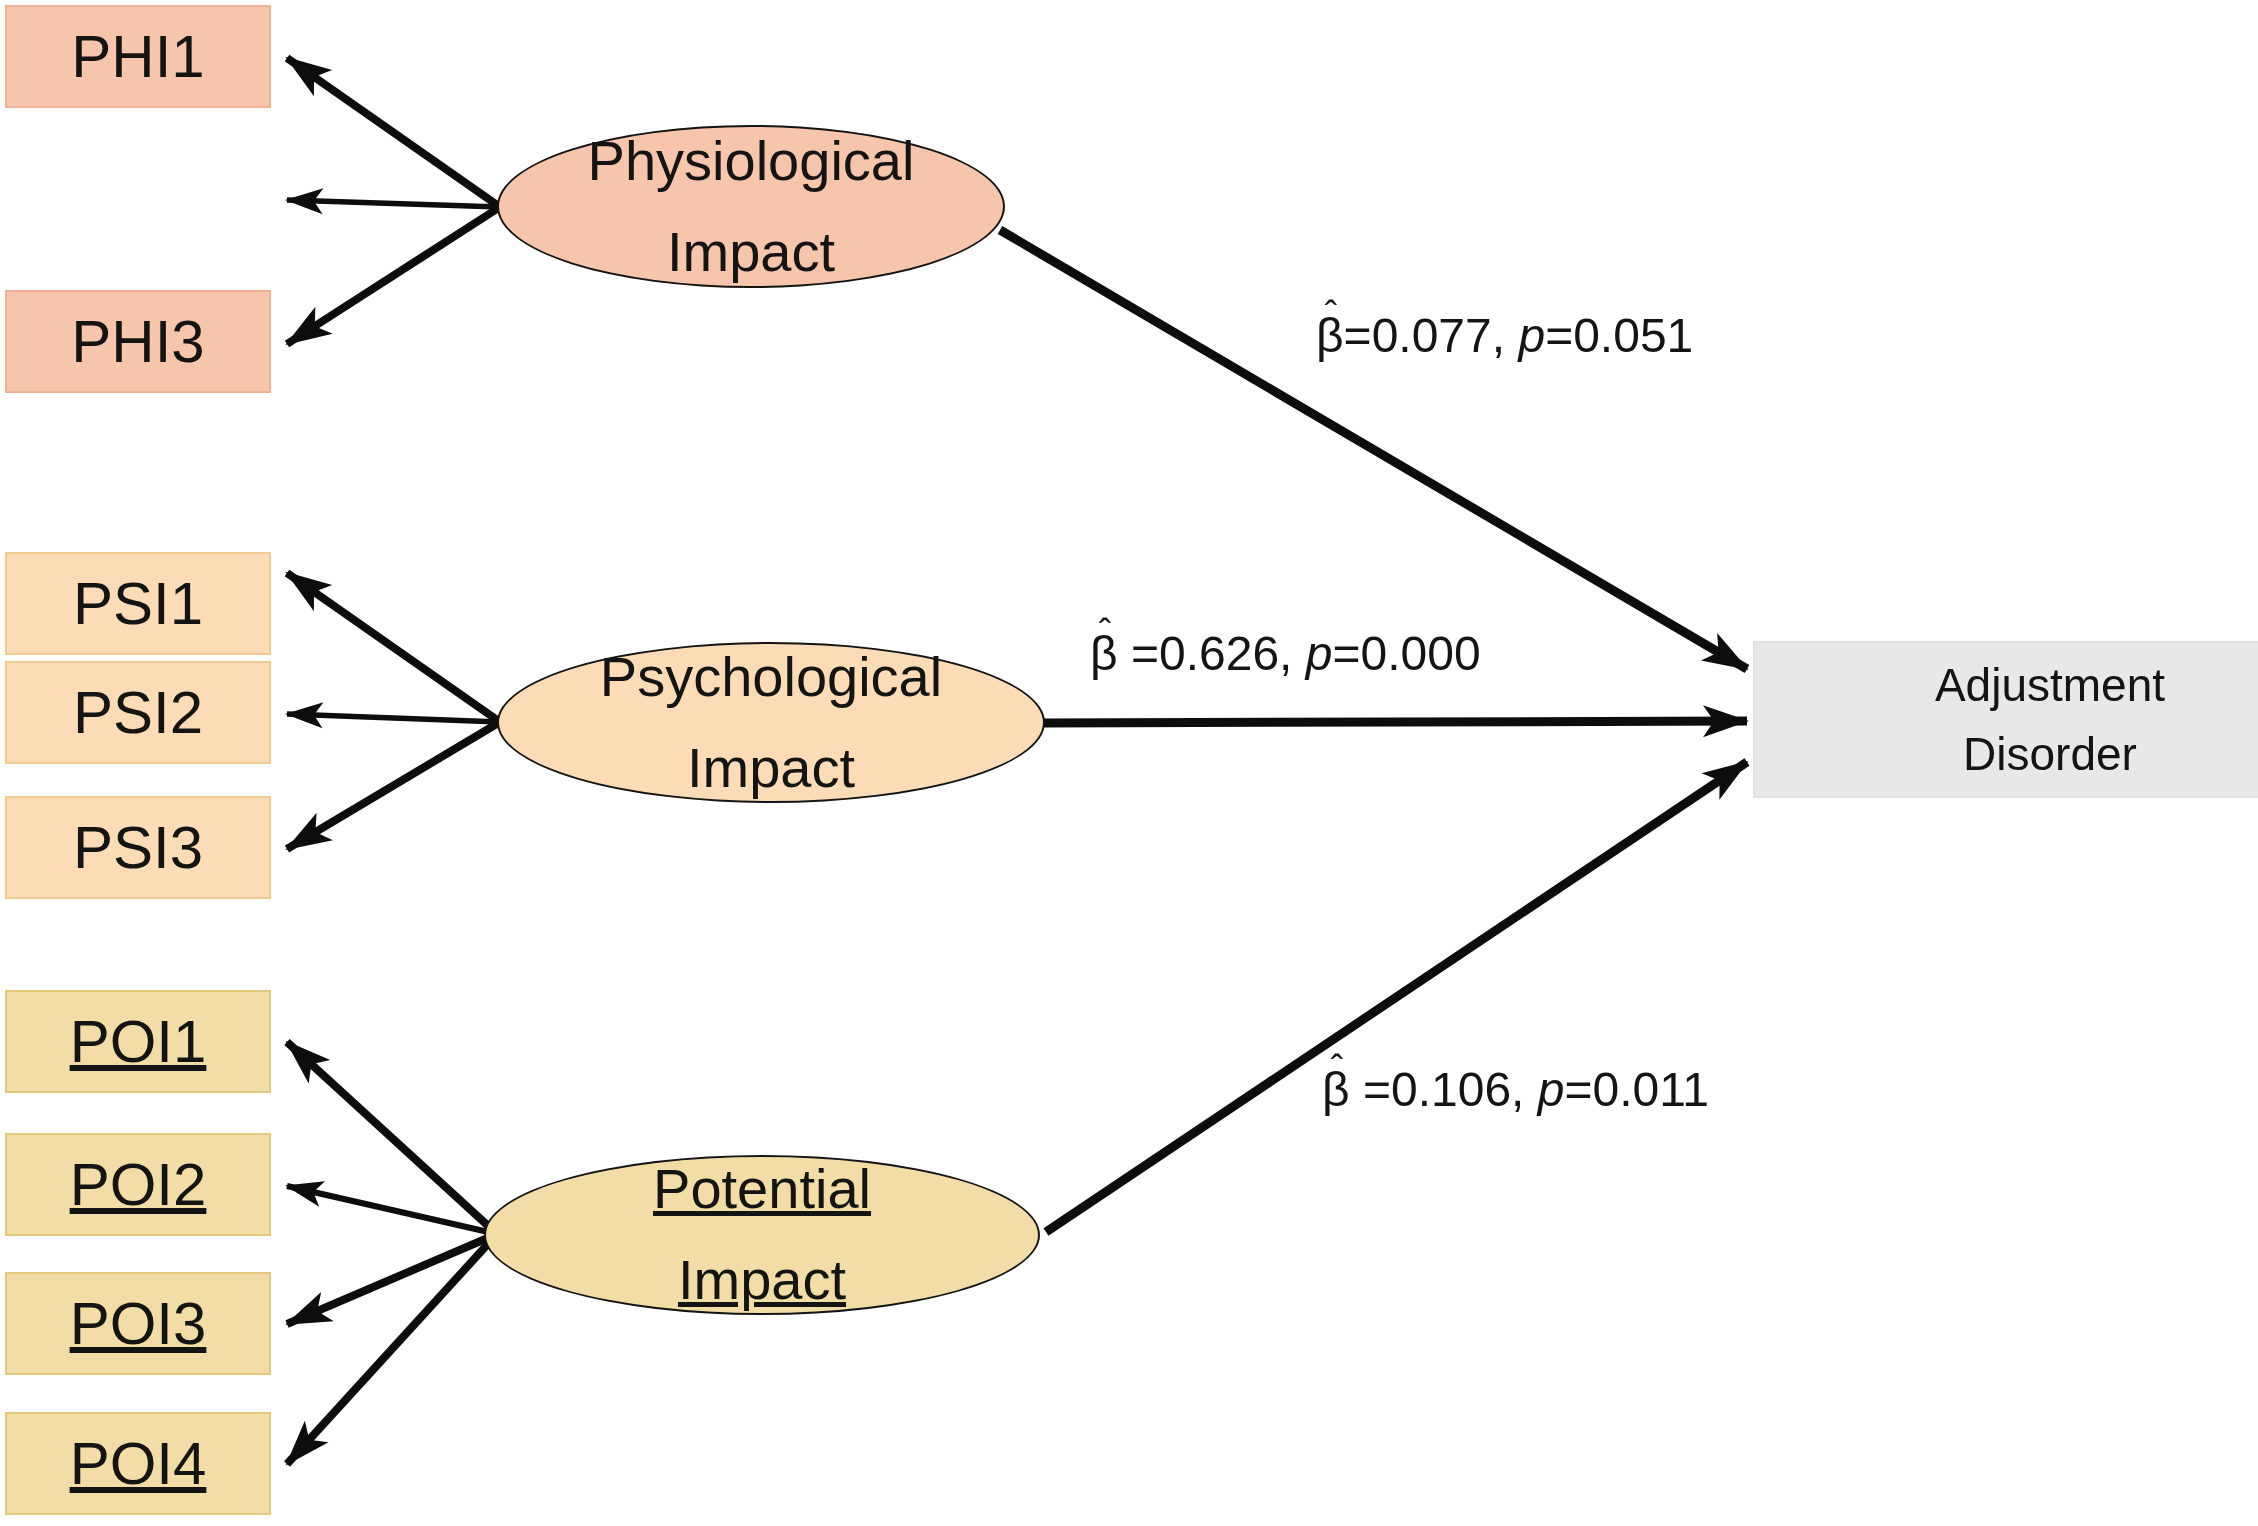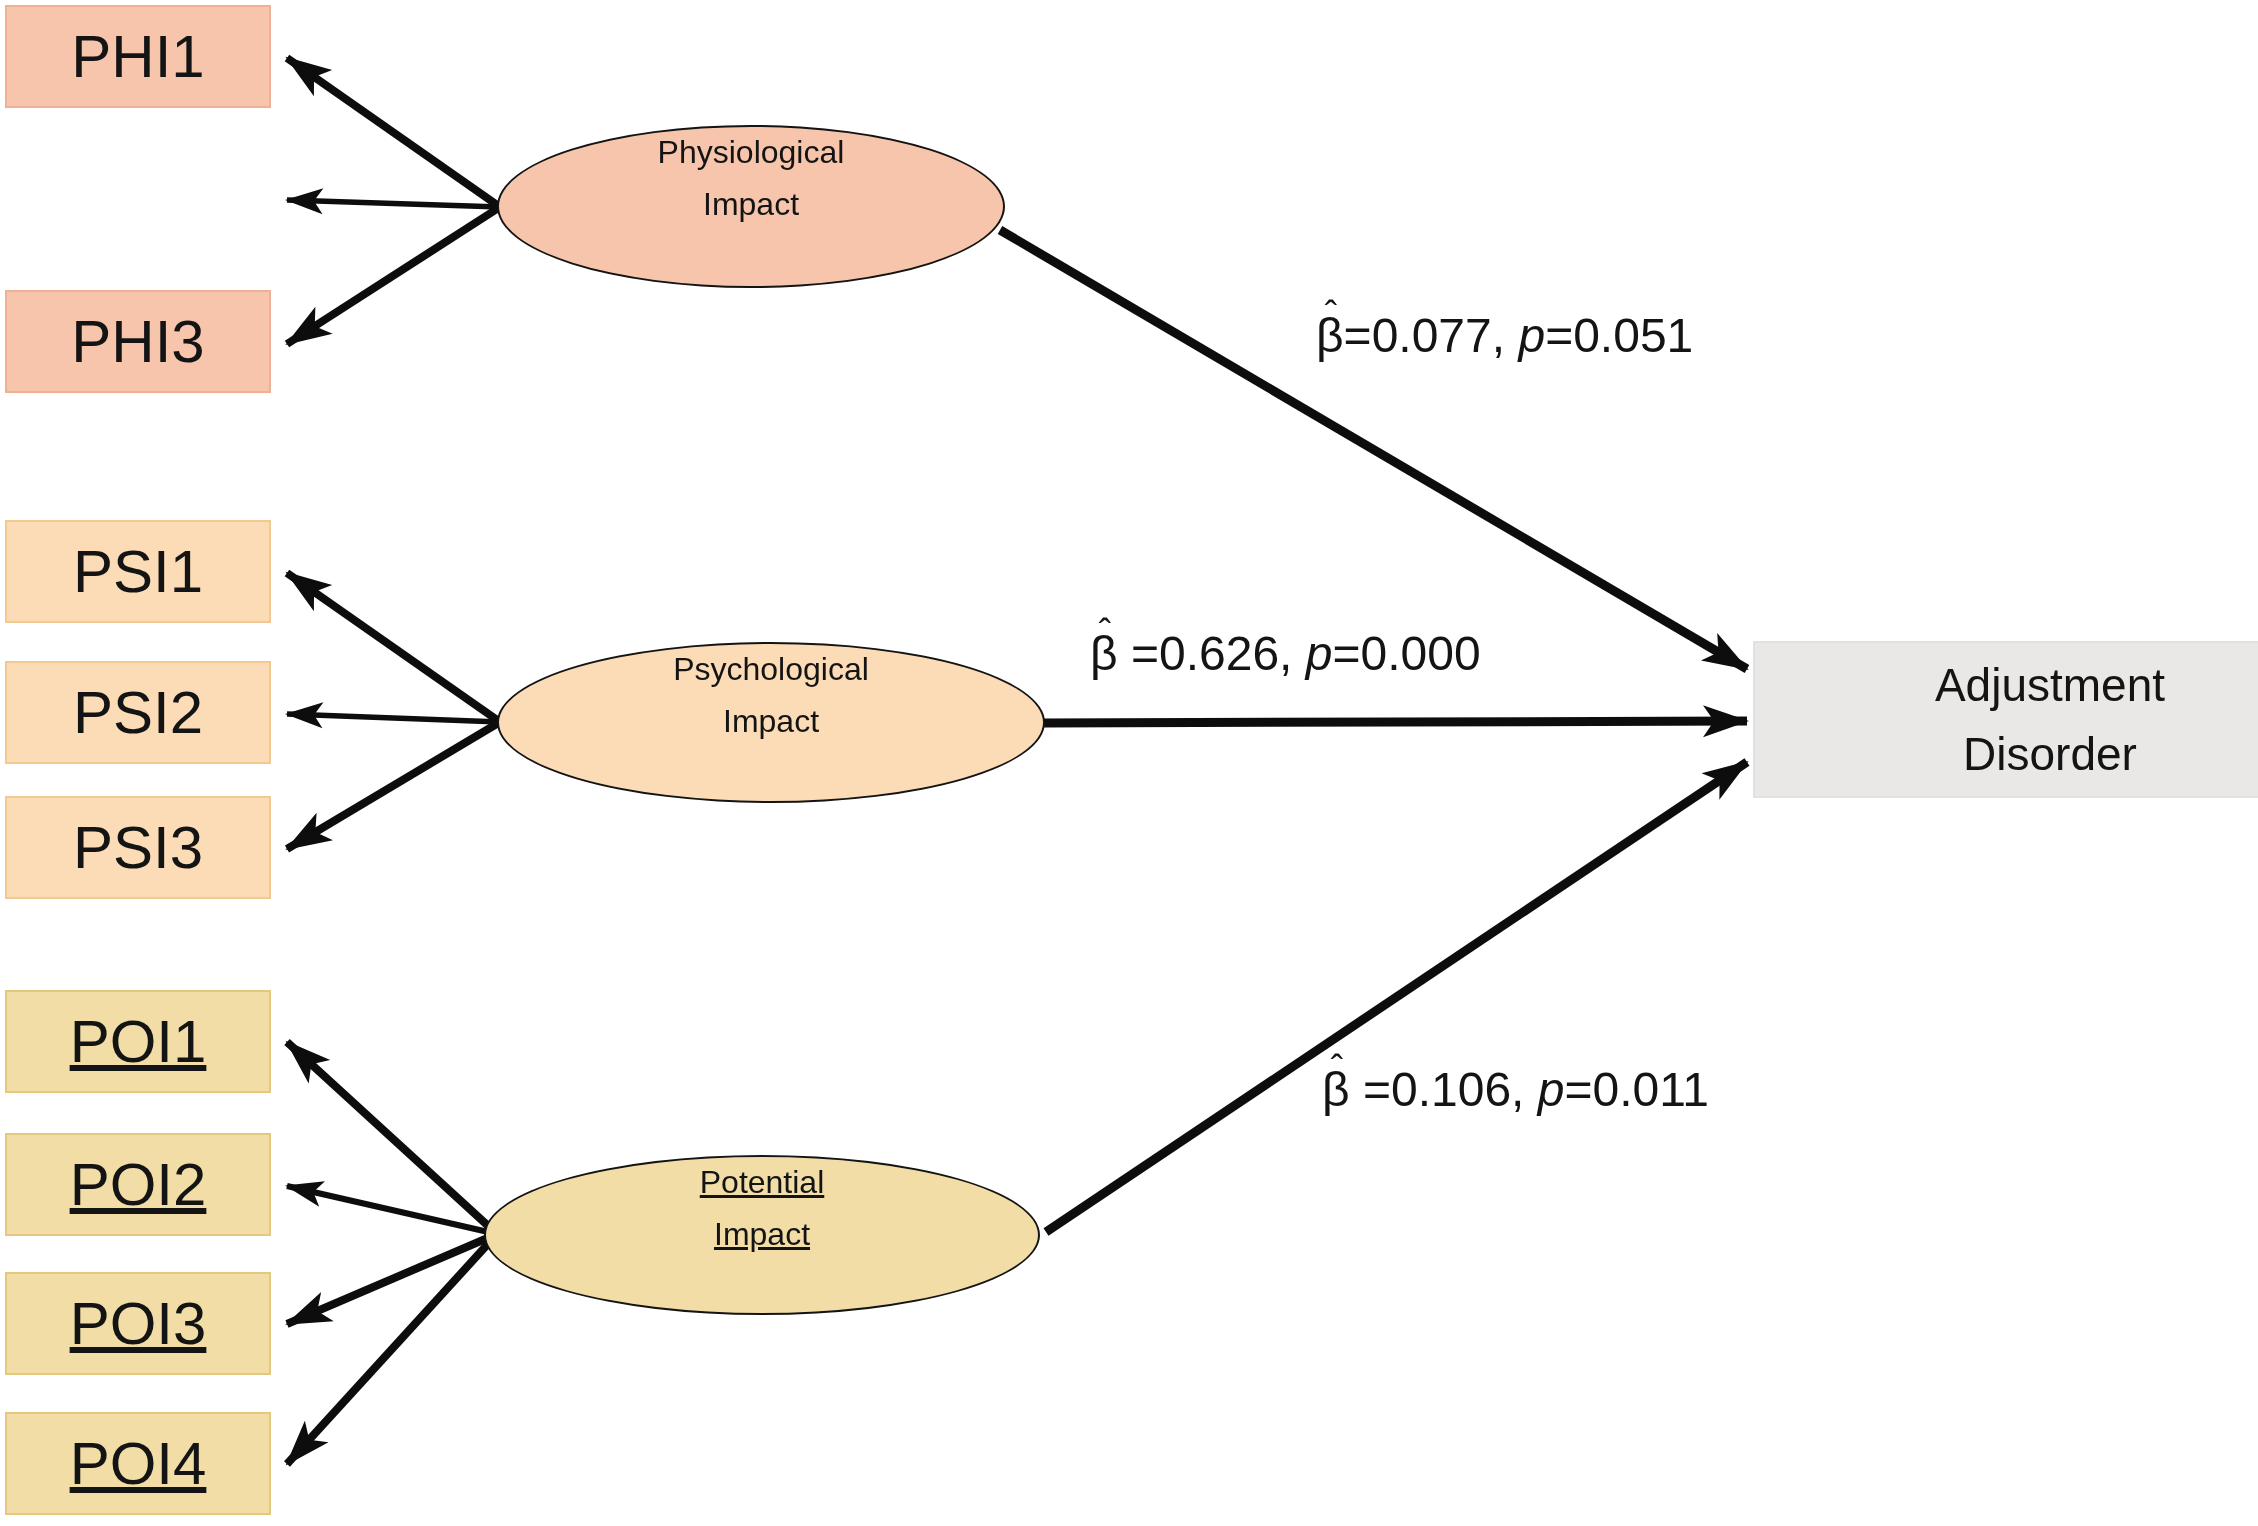--- a/index.html
+++ b/index.html
@@ -39,22 +39,23 @@
   .phi { background: var(--phi-fill); border-color: var(--phi-border); }
   .psi { background: var(--psi-fill); border-color: var(--psi-border); }
   .poi { background: var(--poi-fill); border-color: var(--poi-border); text-decoration: underline; }
 
   .ellipse {
     position: absolute;
     border-radius: 50%;
     display: flex;
     flex-direction: column;
     align-items: center;
+    justify-content: center;
     text-align: center;
-    font-size: 32px;
+    font-size: 56px;
     line-height: 1.62;
     z-index: 3;
     border: 2px solid;
   }
   .outcome-box {
     position: absolute;
     left: 1753px; top: 641px;
     width: 594px; height: 157px;
     background: var(--outcome-fill);
     border: 2px solid var(--outcome-border);
@@ -116,21 +117,21 @@
     <line x1="1046" y1="1232" x2="1747" y2="762" stroke-width="9" marker-end="url(#ah)"></line>
   </svg>
 
   <div class="ind-box phi" style="top:5px">
       <span>PHI1</span>
     </div>
   <div class="ind-box phi" style="top:290px">
       <span>PHI3</span>
     </div>
 
-  <div class="ind-box psi" style="top:520px">
+  <div class="ind-box psi" style="top:552px">
       <span>PSI1</span>
     </div>
   <div class="ind-box psi" style="top:661px">
       <span>PSI2</span>
     </div>
   <div class="ind-box psi" style="top:796px">
       <span>PSI3</span>
     </div>
 
   <div class="ind-box poi" style="top:990px">

